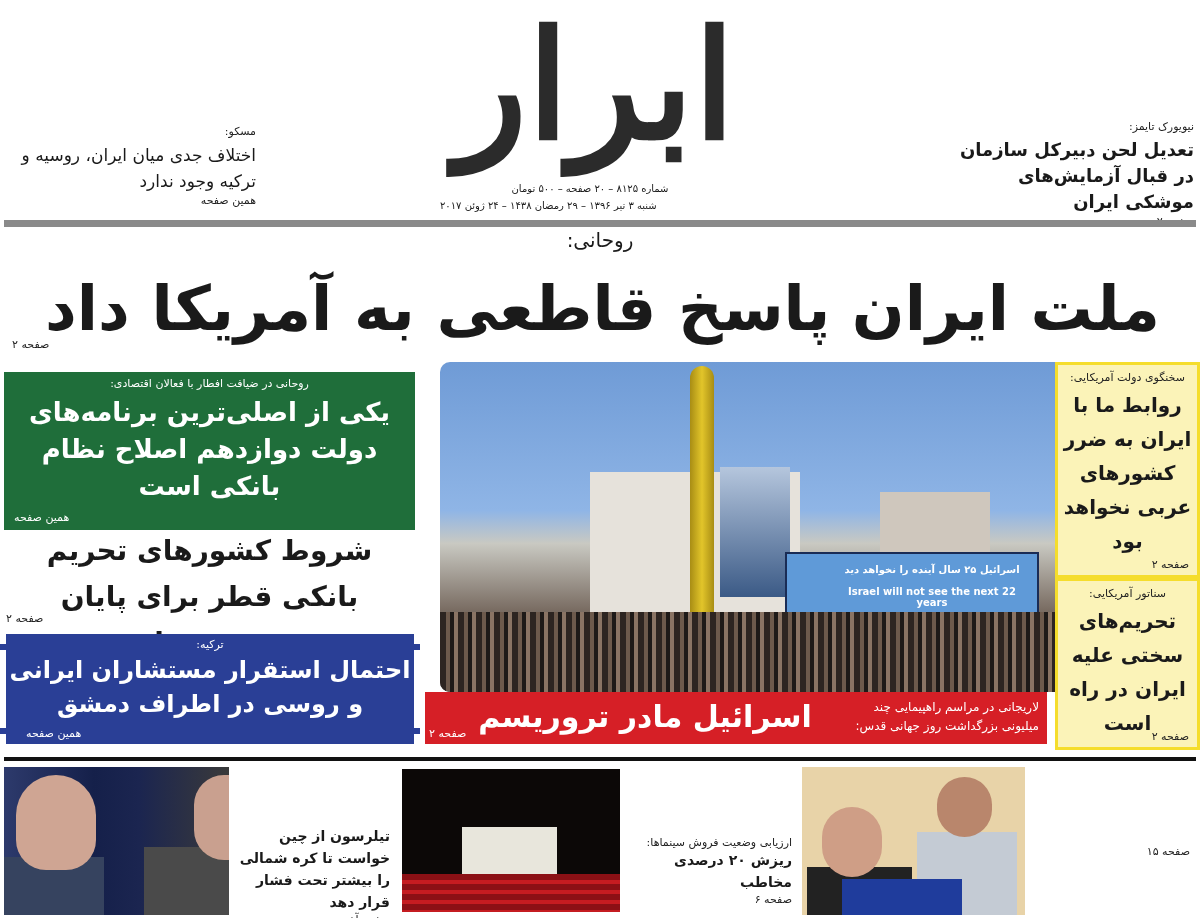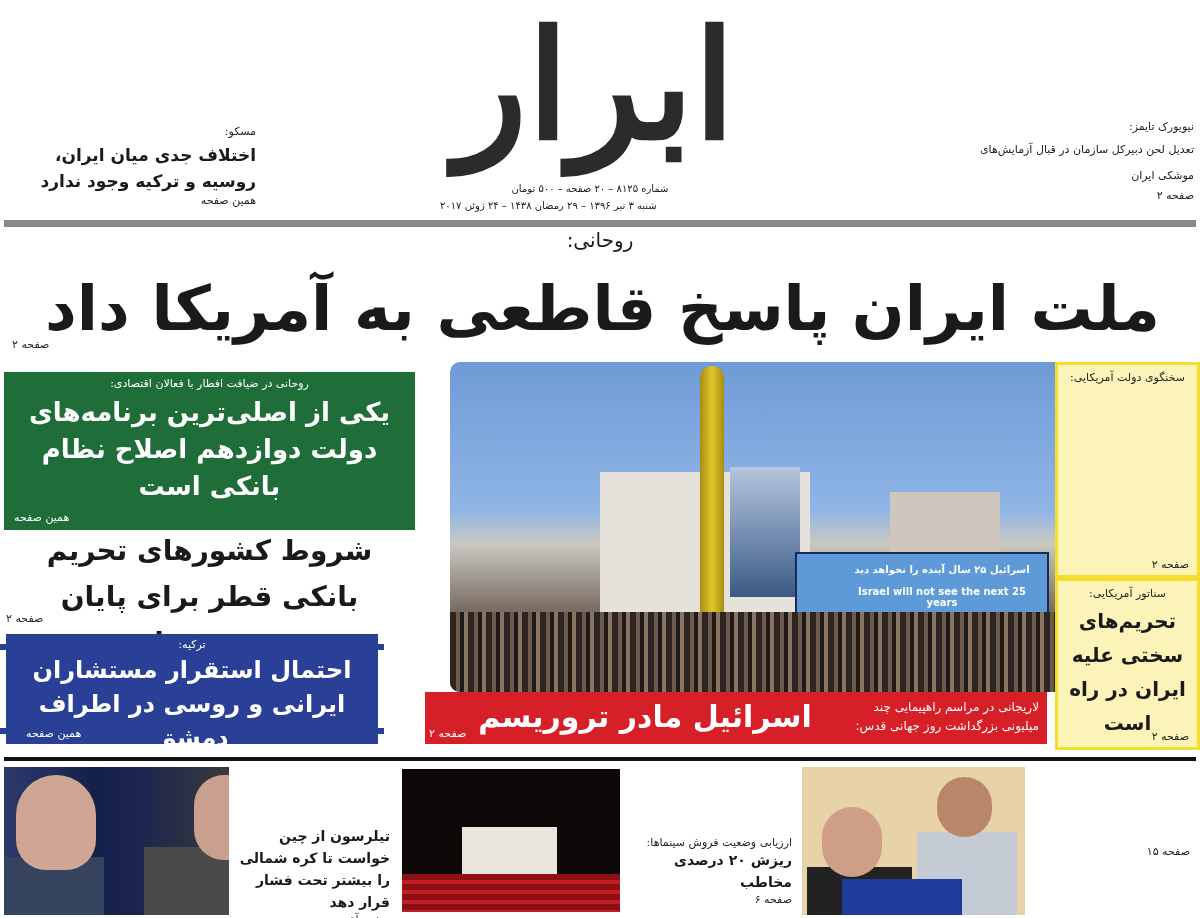--- a/index.html
+++ b/index.html
@@ -9,48 +9,48 @@
   .kicker{font-size:11px;color:#222;}
   .pageref{font-size:11px;color:#222;}
 
   
   #logo{left:430px;top:0;width:330px;height:190px;font-family:"DejaVu Serif",serif;font-weight:bold;font-size:150px;line-height:170px;text-align:center;color:#2b2b2b;letter-spacing:-4px;}
   #issue{left:440px;top:183px;width:300px;font-size:10px;text-align:center;}
   #date{left:440px;top:200px;width:300px;font-size:10px;text-align:left;}
   #rule-top{left:4px;top:220px;width:1192px;height:7px;background:#8a8a8a;}
 
   #side-right{right:6px;top:120px;width:240px;text-align:right;}
-  #side-right .hl{font-size:11px;font-weight:normal;line-height:26px;margin-top:4px;}
+  #side-right .hl{font-size:18px;font-weight:bold;line-height:26px;margin-top:4px;}
   #side-left{left:6px;top:125px;width:250px;text-align:right;}
-  #side-left .hl{font-size:17px;font-weight:bold;line-height:26px;margin-top:4px;}
+  #side-left .hl{font-size:17px;font-weight:normal;line-height:26px;margin-top:4px;}
 
   
   #main-kicker{left:0;width:1200px;top:228px;text-align:center;font-size:20px;}
   #main-hl{left:10px;top:268px;width:1185px;text-align:center;font-size:62px;font-weight:bold;line-height:82px;letter-spacing:-1px;}
   #main-ref{left:12px;top:338px;}
 
   
   #green{left:4px;top:372px;width:411px;height:158px;background:#1f6e3a;color:#fff;text-align:center;}
   #green .kicker{color:#fff;margin-top:5px;}
   #green .hl{font-size:26px;font-weight:bold;line-height:37px;margin-top:4px;}
   #green .pageref{color:#fff;position:absolute;left:10px;bottom:6px;}
 
   #qatar{left:4px;top:528px;width:411px;text-align:center;}
   #qatar .hl{font-size:28px;font-weight:bold;line-height:46px;}
   #qatar-ref{left:6px;top:612px;}
 
   
-  #blue{left:6px;top:634px;width:372px;height:110px;background:#2a3f96;color:#fff;text-align:center;}
+  #blue{left:6px;top:634px;width:408px;height:110px;background:#2a3f96;color:#fff;text-align:center;}
   #blue .kicker{color:#fff;margin-top:4px;}
   #blue .hl{font-size:24px;font-weight:bold;line-height:34px;margin-top:2px;}
   #blue .pageref{color:#fff;position:absolute;left:20px;bottom:4px;}
   .notch{position:absolute;width:6px;height:6px;background:#2a3f96;}
 
   
-  #photo{left:450px;top:362px;width:622px;height:330px;border-radius:10px;overflow:hidden;background:linear-gradient(#6f9bd6 0%,#8fb5e6 45%,#c9c9c2 55%,#7a6d63 75%,#3d3430 100%);padding-left:20px;}
+  #photo{left:440px;top:362px;width:622px;height:330px;border-radius:10px;overflow:hidden;background:linear-gradient(#6f9bd6 0%,#8fb5e6 45%,#c9c9c2 55%,#7a6d63 75%,#3d3430 100%);padding-left:20px;}
   #missile{position:absolute;left:250px;top:4px;width:24px;height:250px;background:linear-gradient(90deg,#a88d14,#e2c52a,#a88d14);border-radius:12px 12px 2px 2px;}
   #bldg1{position:absolute;left:150px;top:110px;width:210px;height:150px;background:#e6e2db;}
   #bldg2{position:absolute;left:440px;top:130px;width:110px;height:130px;background:#cfc7bd;}
   #poster{position:absolute;left:280px;top:105px;width:70px;height:130px;background:linear-gradient(#b5c6dd,#3b5a86);}
   #banner{position:absolute;left:345px;top:190px;width:250px;height:80px;background:#5f9ad8;border:2px solid #1a2c55;}
   #banner .bt{position:absolute;left:50px;top:10px;width:190px;color:#fff;font-size:10px;font-weight:bold;text-align:center;}
   #crowd{position:absolute;left:0;top:250px;width:100%;height:80px;background:repeating-linear-gradient(90deg,#2d2521 0 6px,#6d5a4c 6px 10px,#1e1a18 10px 14px,#8a7464 14px 18px);}
   #redbar{left:425px;top:692px;width:622px;height:52px;background:#d61f26;color:#fff;}
   #redbar .hl{position:absolute;left:40px;top:2px;width:360px;text-align:center;font-size:30px;font-weight:bold;line-height:46px;}
   #redbar .kick{position:absolute;right:8px;top:6px;width:200px;text-align:right;font-size:12px;line-height:19px;}
@@ -136,33 +136,34 @@
   <div class="pageref">همین صفحه</div>
 </div>
 
 <div id="photo" class="abs">
   <div id="bldg1"></div>
   <div id="bldg2"></div>
   <div id="poster"></div>
   <div id="missile"></div>
   <div id="banner">
     <div class="bt rtl">اسرائیل ۲۵ سال آینده را نخواهد دید</div>
-    <div class="bt" style="top:32px;">Israel will not see the next 25 years</div>
+    <div class="bt" style="top:32px;">Israel will not see the next 22 years</div>
   </div>
   <div id="crowd"></div>
 </div>
 
 <div id="redbar" class="abs rtl">
   <div class="kick">لاریجانی در مراسم راهپیمایی چند میلیونی بزرگداشت روز جهانی قدس:</div>
   <div class="hl">اسرائیل مادر تروریسم است</div>
   <div class="pageref">صفحه ۲</div>
 </div>
 
 <div id="ybox1" class="ybox rtl">
   <div class="kicker">سخنگوی دولت آمریکایی:</div>
+  <div class="hl">روابط ما با ایران به ضرر کشورهای عربی نخواهد بود</div>
   <div class="pageref">صفحه ۲</div>
 </div>
 <div id="ybox2" class="ybox rtl">
   <div class="kicker">سناتور آمریکایی:</div>
   <div class="hl">تحریم‌های سختی علیه ایران در راه است</div>
   <div class="pageref">صفحه ۲</div>
 </div>
 
 <div id="rule-bot" class="abs"></div>
 

